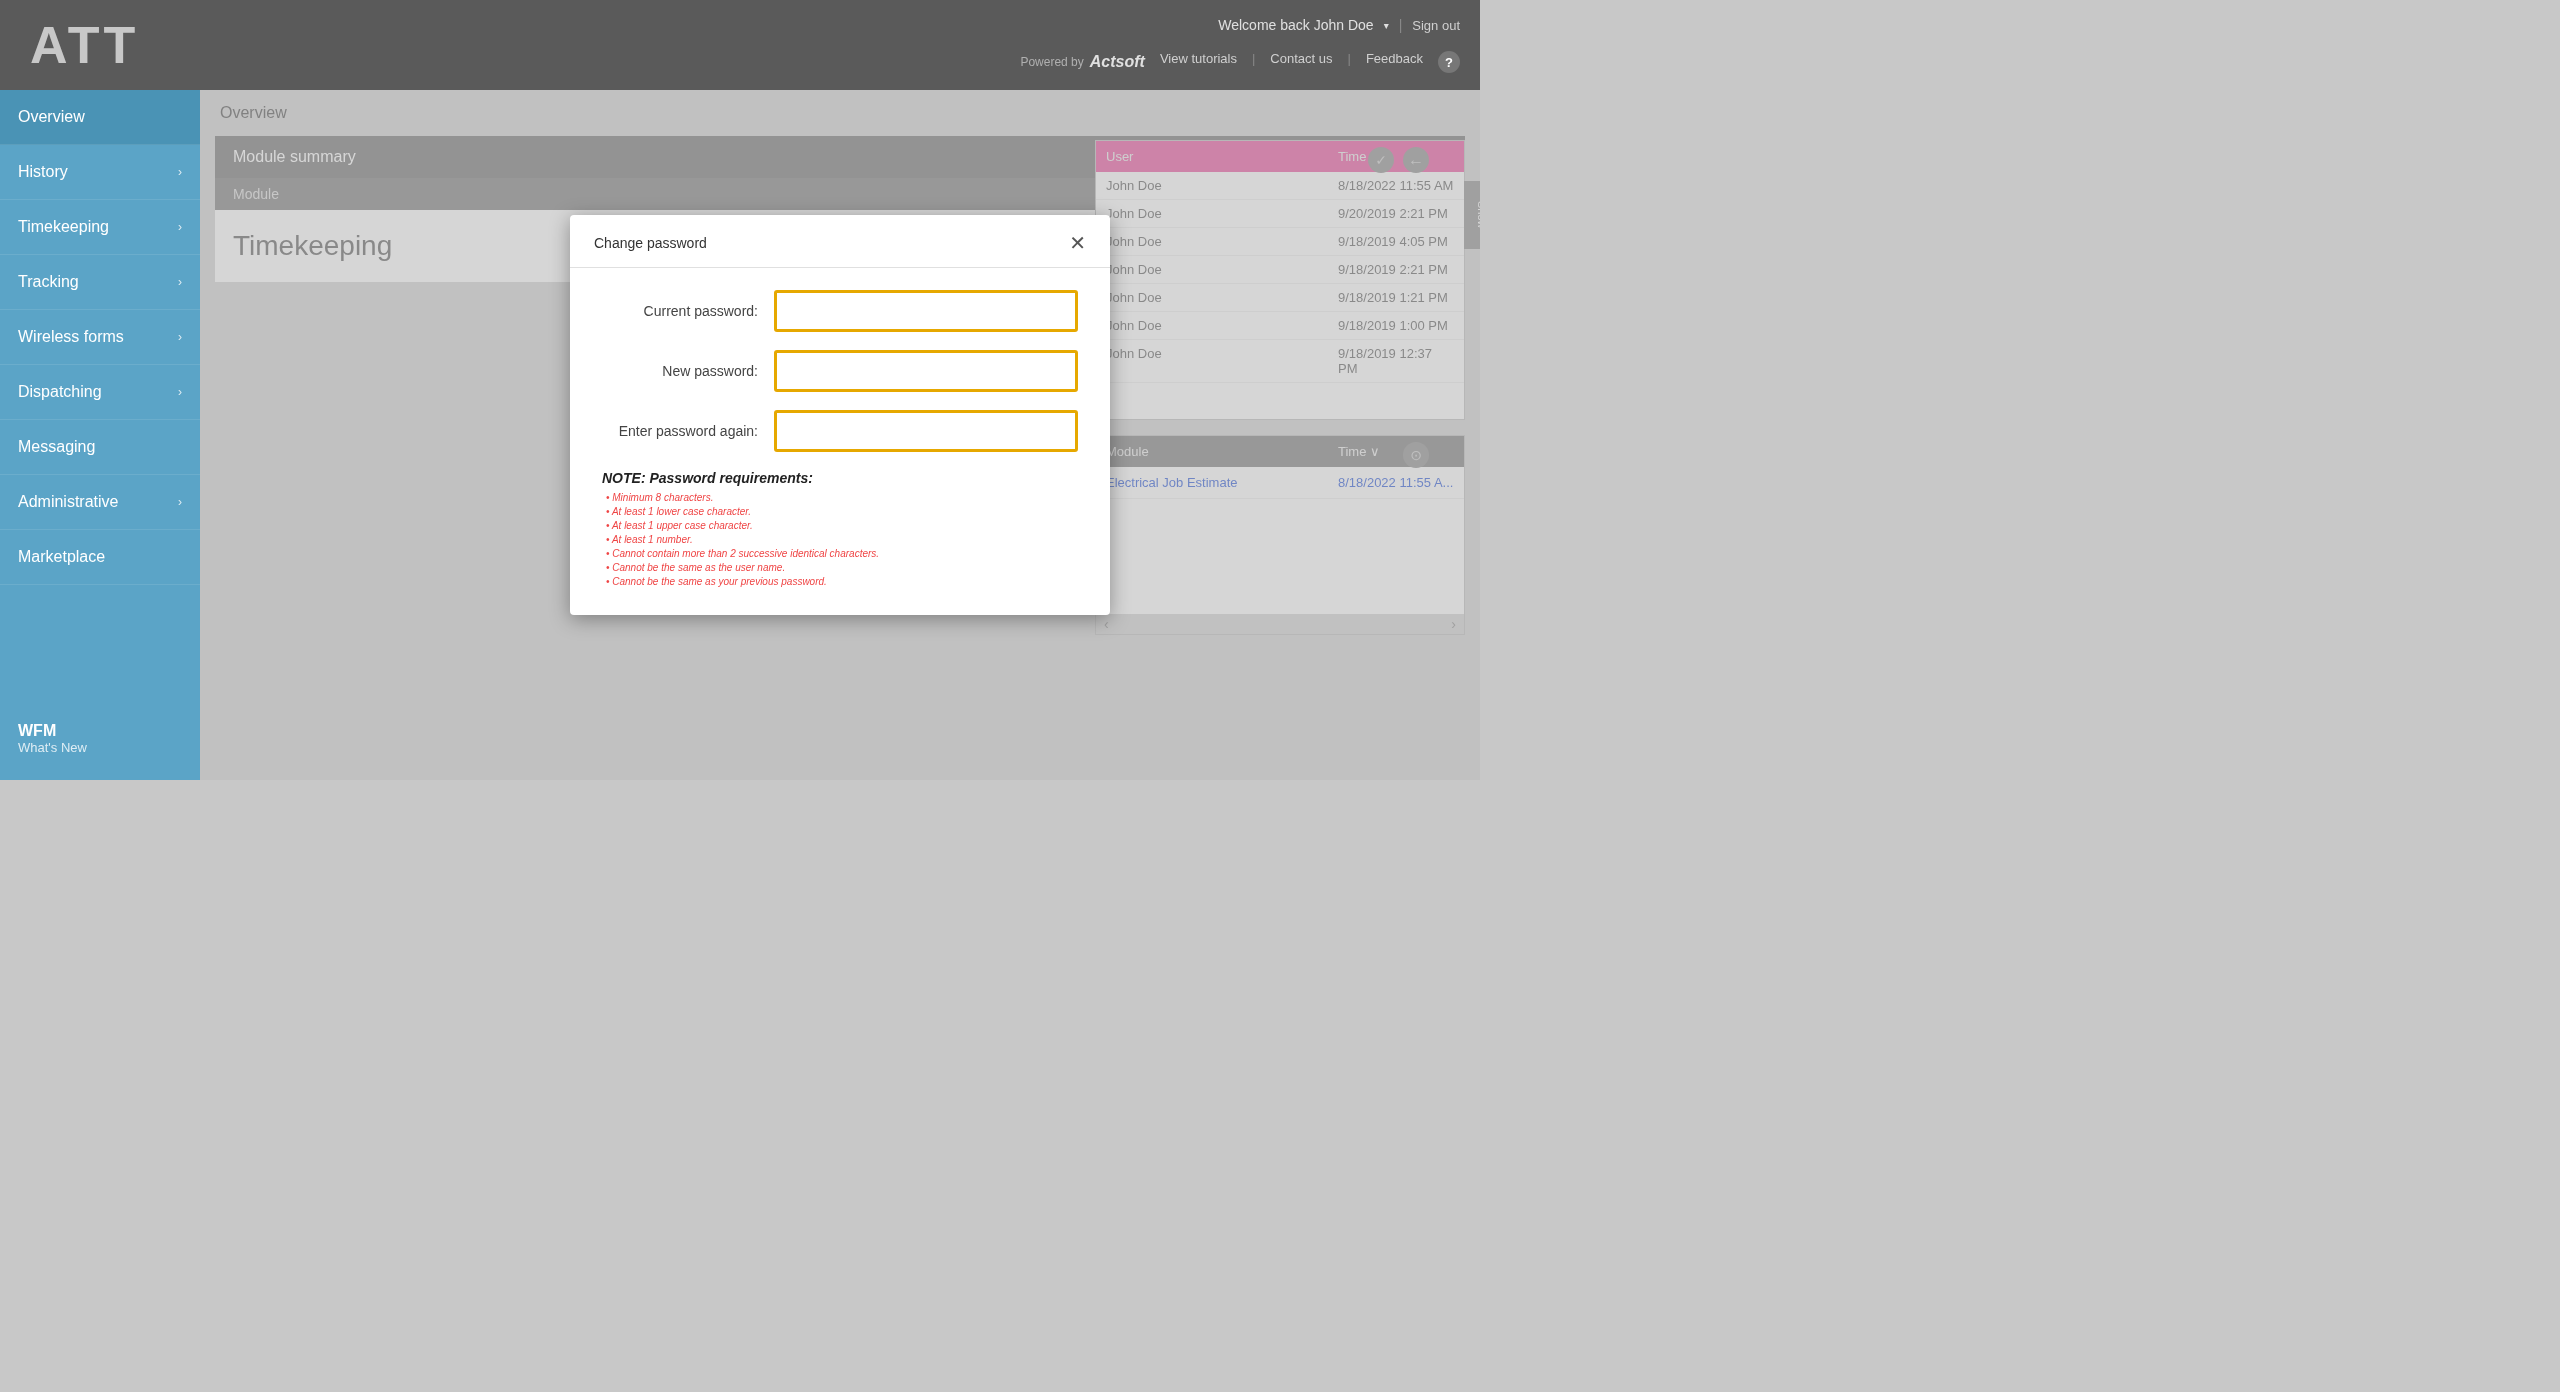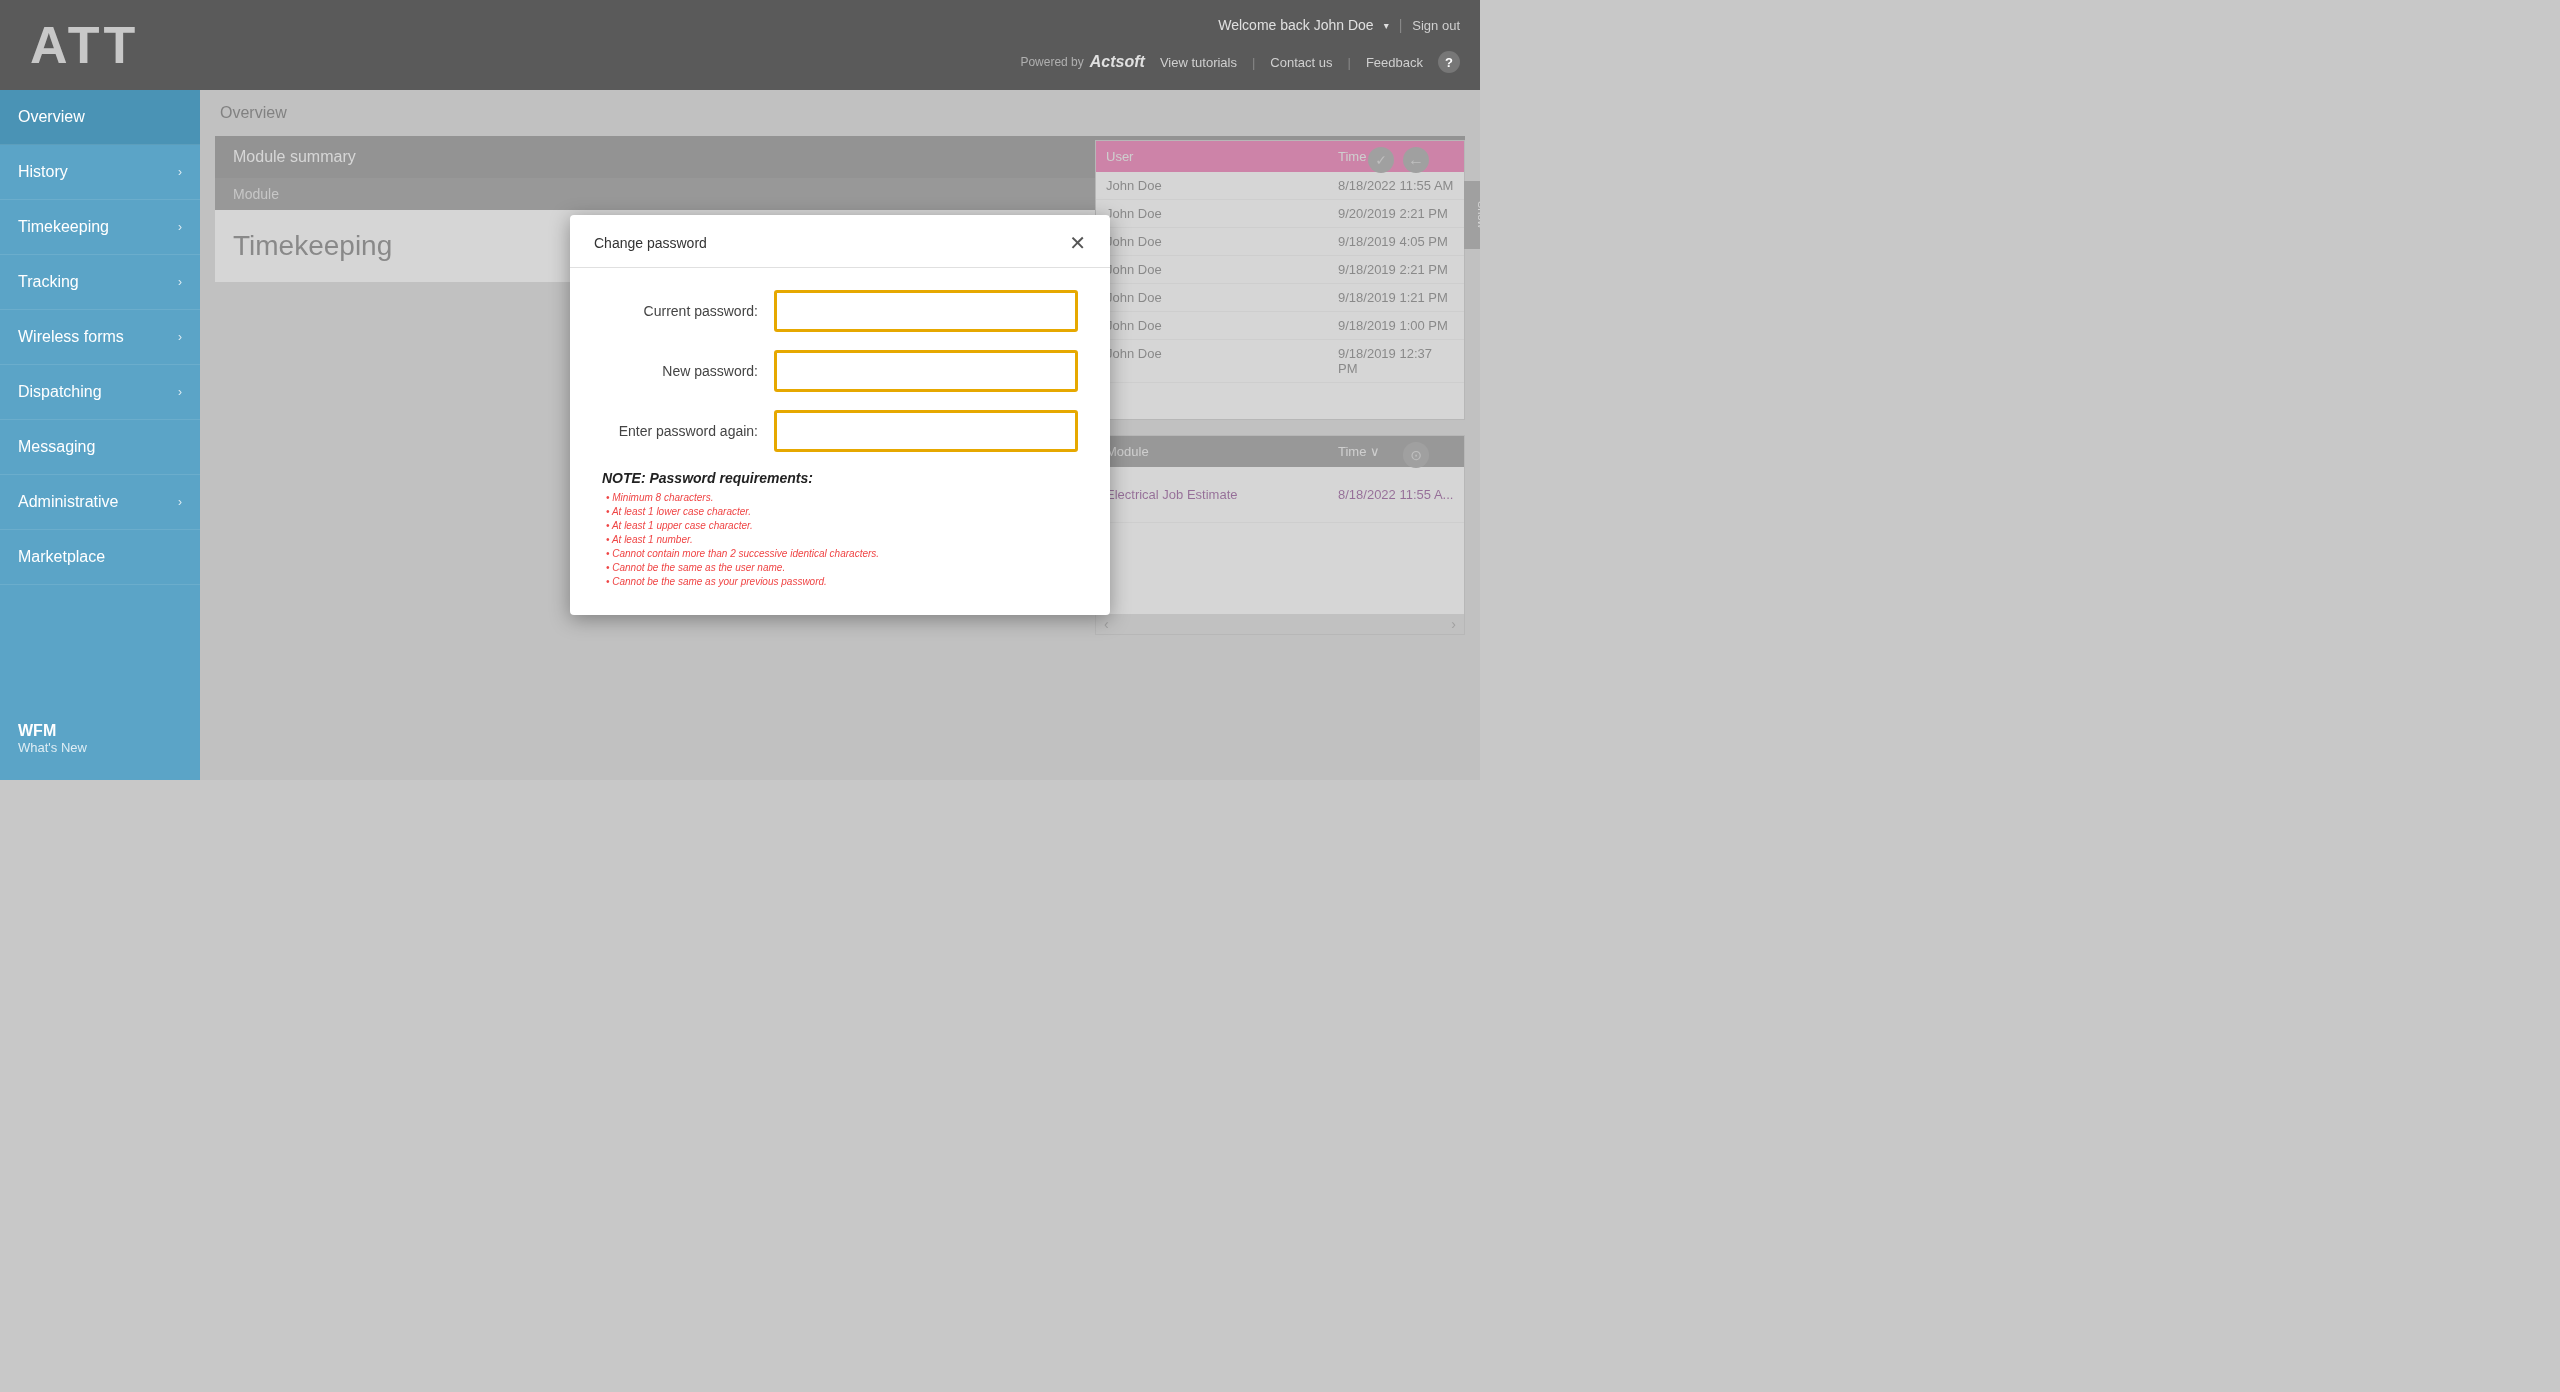--- a/index.html
+++ b/index.html
@@ -41,21 +41,20 @@
     }
     .header-top-row {
       display: flex;
       align-items: center;
       gap: 10px;
       color: #e0e0e0;
       font-size: 14px;
     }
     .header-bottom-row {
       display: flex;
-      align-items: center;
       gap: 15px;
       color: #d0d0d0;
       font-size: 13px;
     }
     .powered-by {
       display: flex;
       align-items: center;
       gap: 6px;
       color: #b0b0b0;
       font-size: 12px;
@@ -417,21 +416,21 @@
       <div style="position:absolute;right:-28px;top:40px;width:28px;background:#888;color:#fff;padding:20px 4px;font-size:11px;writing-mode:vertical-rl;cursor:pointer;border-radius:0 4px 4px 0;">Show</div>
     </div>
 
     <div style="position:absolute; right:15px; top:345px; width:370px; height:200px; background:#fff; border:1px solid #bbb;">
       <div style="background:#777; display:grid; grid-template-columns:2fr 1fr; padding:8px 10px; color:#eee; font-size:13px; position:relative;">
         <span>Module</span>
         <span><span>Time</span> <span>∨</span></span>
         <div style="position:absolute;top:6px;right:35px;background:#888;border-radius:50%;width:26px;height:26px;display:flex;align-items:center;justify-content:center;color:#ccc;font-size:14px;cursor:pointer;">⊙</div>
       </div>
       <div id="right-bottom-rows">
-          <div style="display: grid; grid-template-columns: 2fr 1fr; padding: 20px 10px; border-bottom: 1px solid rgb(238, 238, 238); font-size: 13px; color: #701a75; background: rgb(255, 255, 255);">
+          <div style="display: grid; grid-template-columns: 2fr 1fr; padding: 8px 10px; border-bottom: 1px solid rgb(238, 238, 238); font-size: 13px; color: #1d4ed8; background: rgb(255, 255, 255);">
             <span>Electrical Job Estimate</span>
             <span>8/18/2022 11:55 A...</span>
           </div>
         </div>
 
       <div style="position:absolute;bottom:0;left:0;right:0;height:20px;background:#d0d0d0;display:flex;justify-content:space-between;align-items:center;padding:0 8px;">
         <span style="color:#888;font-size:14px;">‹</span>
         <span style="color:#888;font-size:14px;">›</span>
       </div>
     </div>

